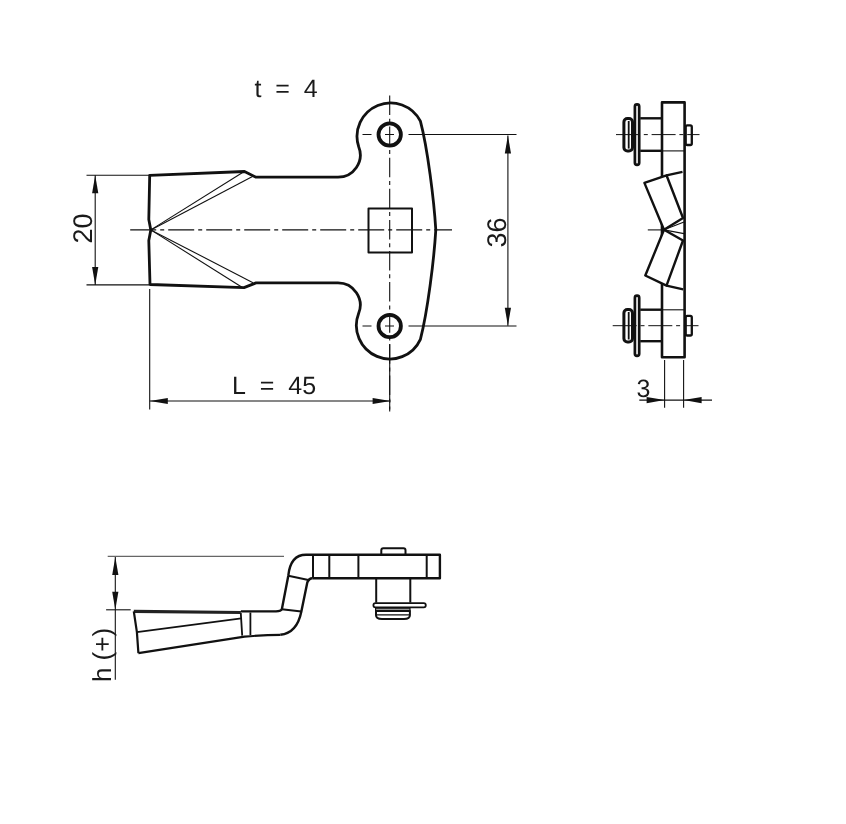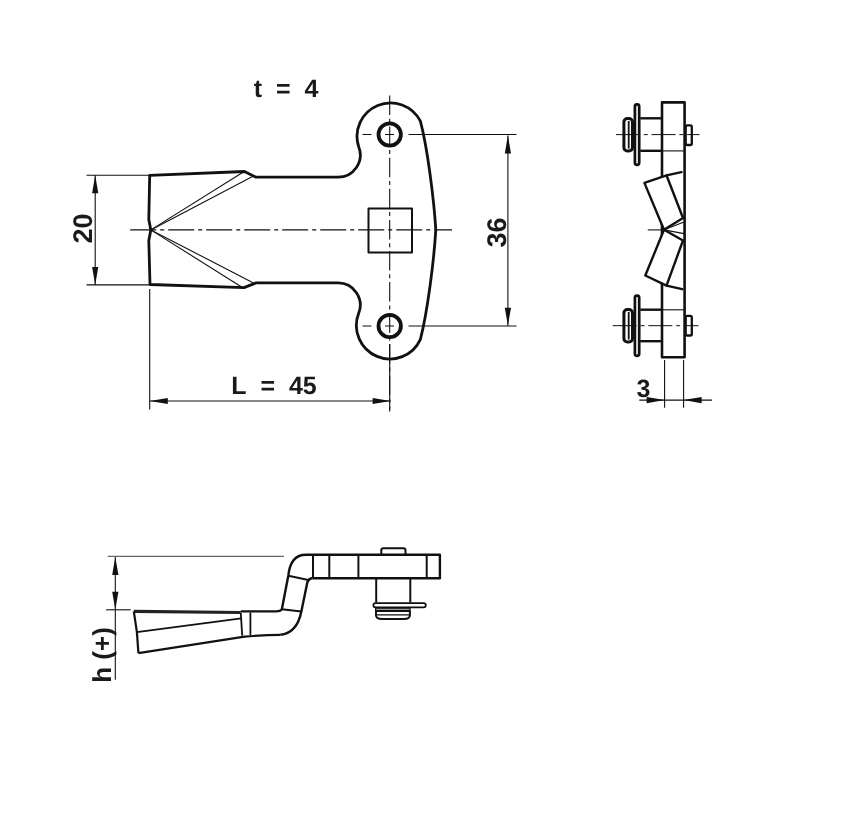--- a/index.html
+++ b/index.html
@@ -1,16 +1,16 @@
 <!DOCTYPE html>
 <html><head>
 <meta charset="utf-8">
 <style>
   html,body{margin:0;padding:0;background:#fff;}
-  #page{position:relative;width:712px;height:824px;background:#fff;overflow:hidden;filter:brightness(1);font-weight:bold;}
+  #page{position:relative;width:712px;height:824px;background:#fff;overflow:hidden;filter:brightness(1);}
   svg{position:absolute;left:0;top:0;opacity:0.999;}
   text{font-family:"Liberation Sans",sans-serif;fill:#1a1a1a;text-rendering:geometricPrecision;-webkit-font-smoothing:antialiased;}
 </style>
 </head>
 <body>
 <div id="page">
 <svg width="846" height="824" viewBox="0 0 846 824">
 
   <g id="main" fill="none" stroke="#111" stroke-linecap="butt" stroke-linejoin="round">
 

